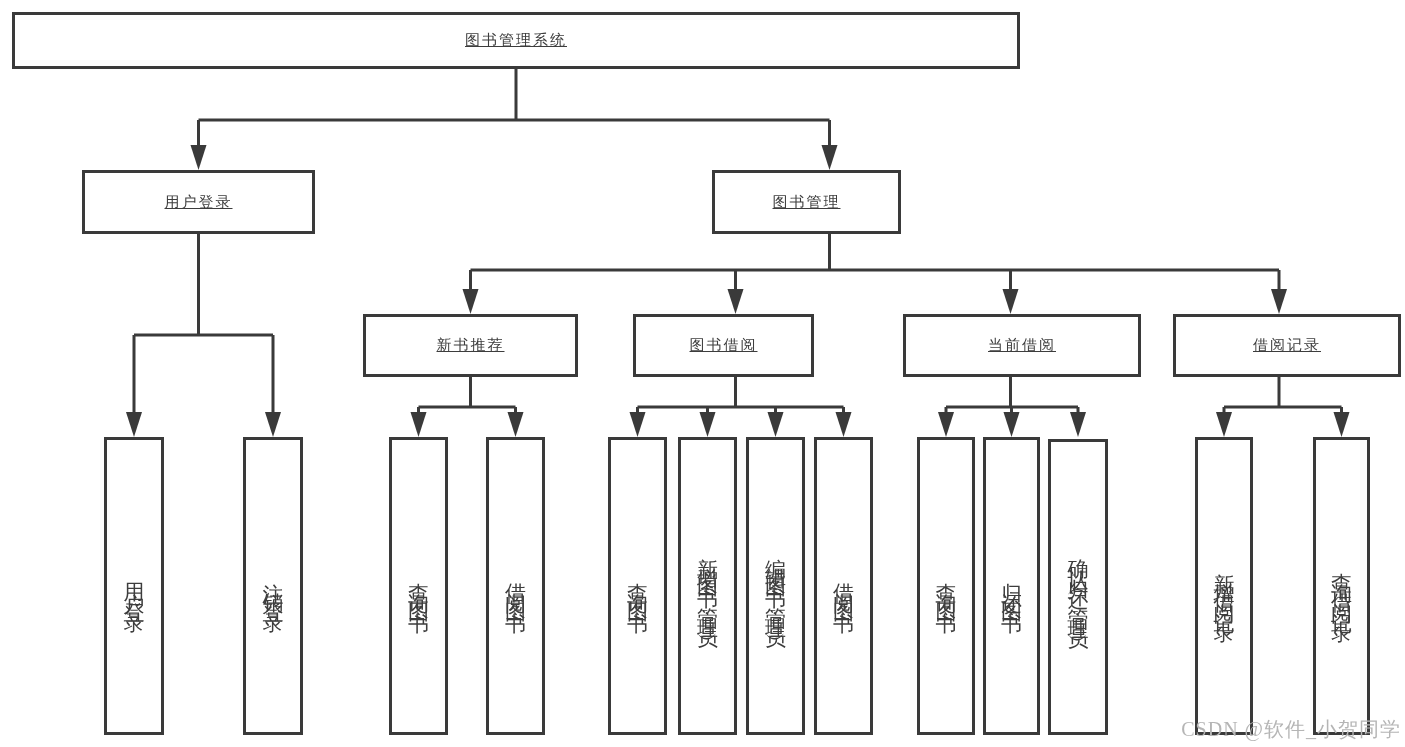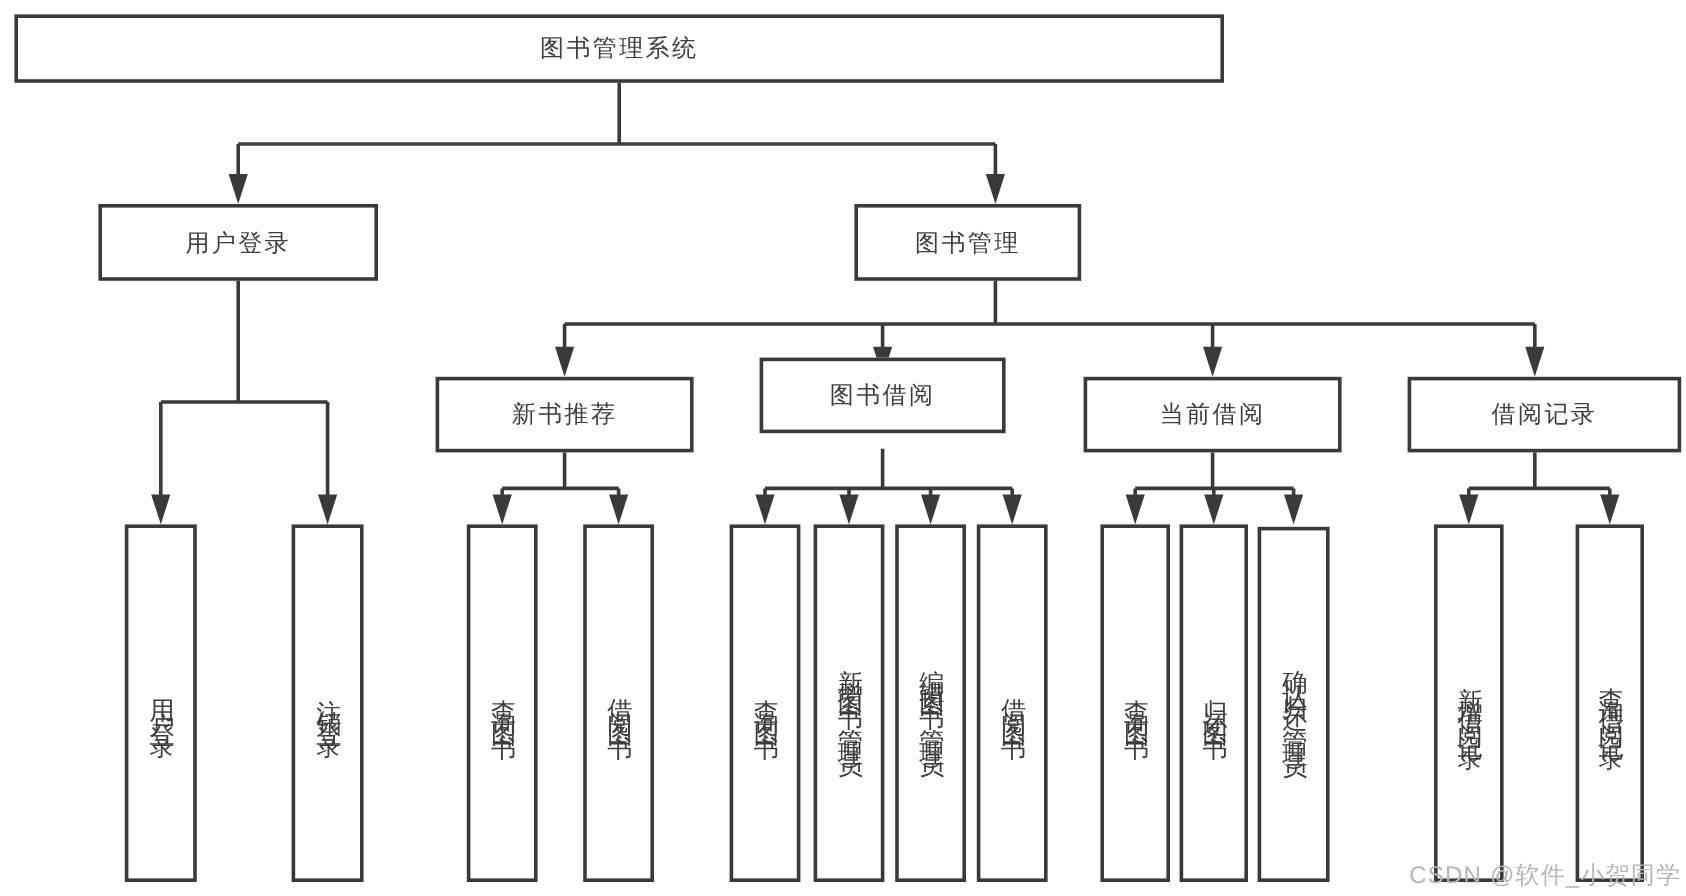--- a/index.html
+++ b/index.html
@@ -11,30 +11,30 @@
   }
   .connector-svg{position:absolute;left:0;top:0;pointer-events:none}
   .connector{stroke:var(--line,#3a3a3a);stroke-width:3;fill:none}
   .arrowhead{fill:var(--line,#3a3a3a);stroke:none}
   .node{
     position:absolute;box-sizing:border-box;
     border:3px solid var(--line,#3a3a3a);background:#ffffff;
     display:flex;align-items:center;justify-content:center;
   }
   .hnode span{
-    font-size:20px;letter-spacing:2px;white-space:nowrap;
+    font-size:15px;letter-spacing:2px;white-space:nowrap;text-decoration:underline;
   }
   .vnode span{
     writing-mode:vertical-rl;text-orientation:mixed;
     font-size:21px;line-height:1.15;letter-spacing:10px;white-space:nowrap;
   }
   .watermark{
     position:absolute;top:716px;right:4px;
     font-size:20px;letter-spacing:1px;
-    color:var(--watermark,#b5b5b5);white-space:nowrap;
+    color:var(--watermark,#b5b5b5);white-space:nowrap;font-family:Liberation Serif, serif;
   }
 </style>
 </head>
 <body>
 
 <svg class="connector-svg" width="1405" height="747" viewBox="0 0 1405 747">
   <path class="connector" d="
     M516 66 V120 M198.5 120 H829.5 M198.5 120 V147 M829.5 120 V147
     M198.5 231 V335 M134 335 H273 M134 335 V414 M273 335 V414
     M829.5 231 V270 M470.5 270 H1279 M470.5 270 V291 M735.5 270 V291 M1010.5 270 V291 M1279 270 V291
@@ -72,24 +72,24 @@
 <div class="node hnode" style="left:82px;top:170px;width:233px;height:64px">
   <span>用户登录</span>
 </div>
 <div class="node hnode" style="left:712px;top:170px;width:189px;height:64px">
   <span>图书管理</span>
 </div>
 
 <div class="node hnode" style="left:363px;top:314px;width:215px;height:63px">
   <span>新书推荐</span>
 </div>
-<div class="node hnode" style="left:633px;top:298px;width:205px;height:63px">
+<div class="node hnode" style="left:633px;top:314px;width:181px;height:63px">
   <span>图书借阅</span>
 </div>
-<div class="node hnode" style="left:903px;top:314px;width:215px;height:63px">
+<div class="node hnode" style="left:903px;top:314px;width:238px;height:63px">
   <span>当前借阅</span>
 </div>
 <div class="node hnode" style="left:1173px;top:314px;width:228px;height:63px">
   <span>借阅记录</span>
 </div>
 
 <div class="node vnode" style="left:104px;top:437px;width:60px;height:298px">
   <span>用户登录</span>
 </div>
 <div class="node vnode" style="left:243px;top:437px;width:60px;height:298px">

